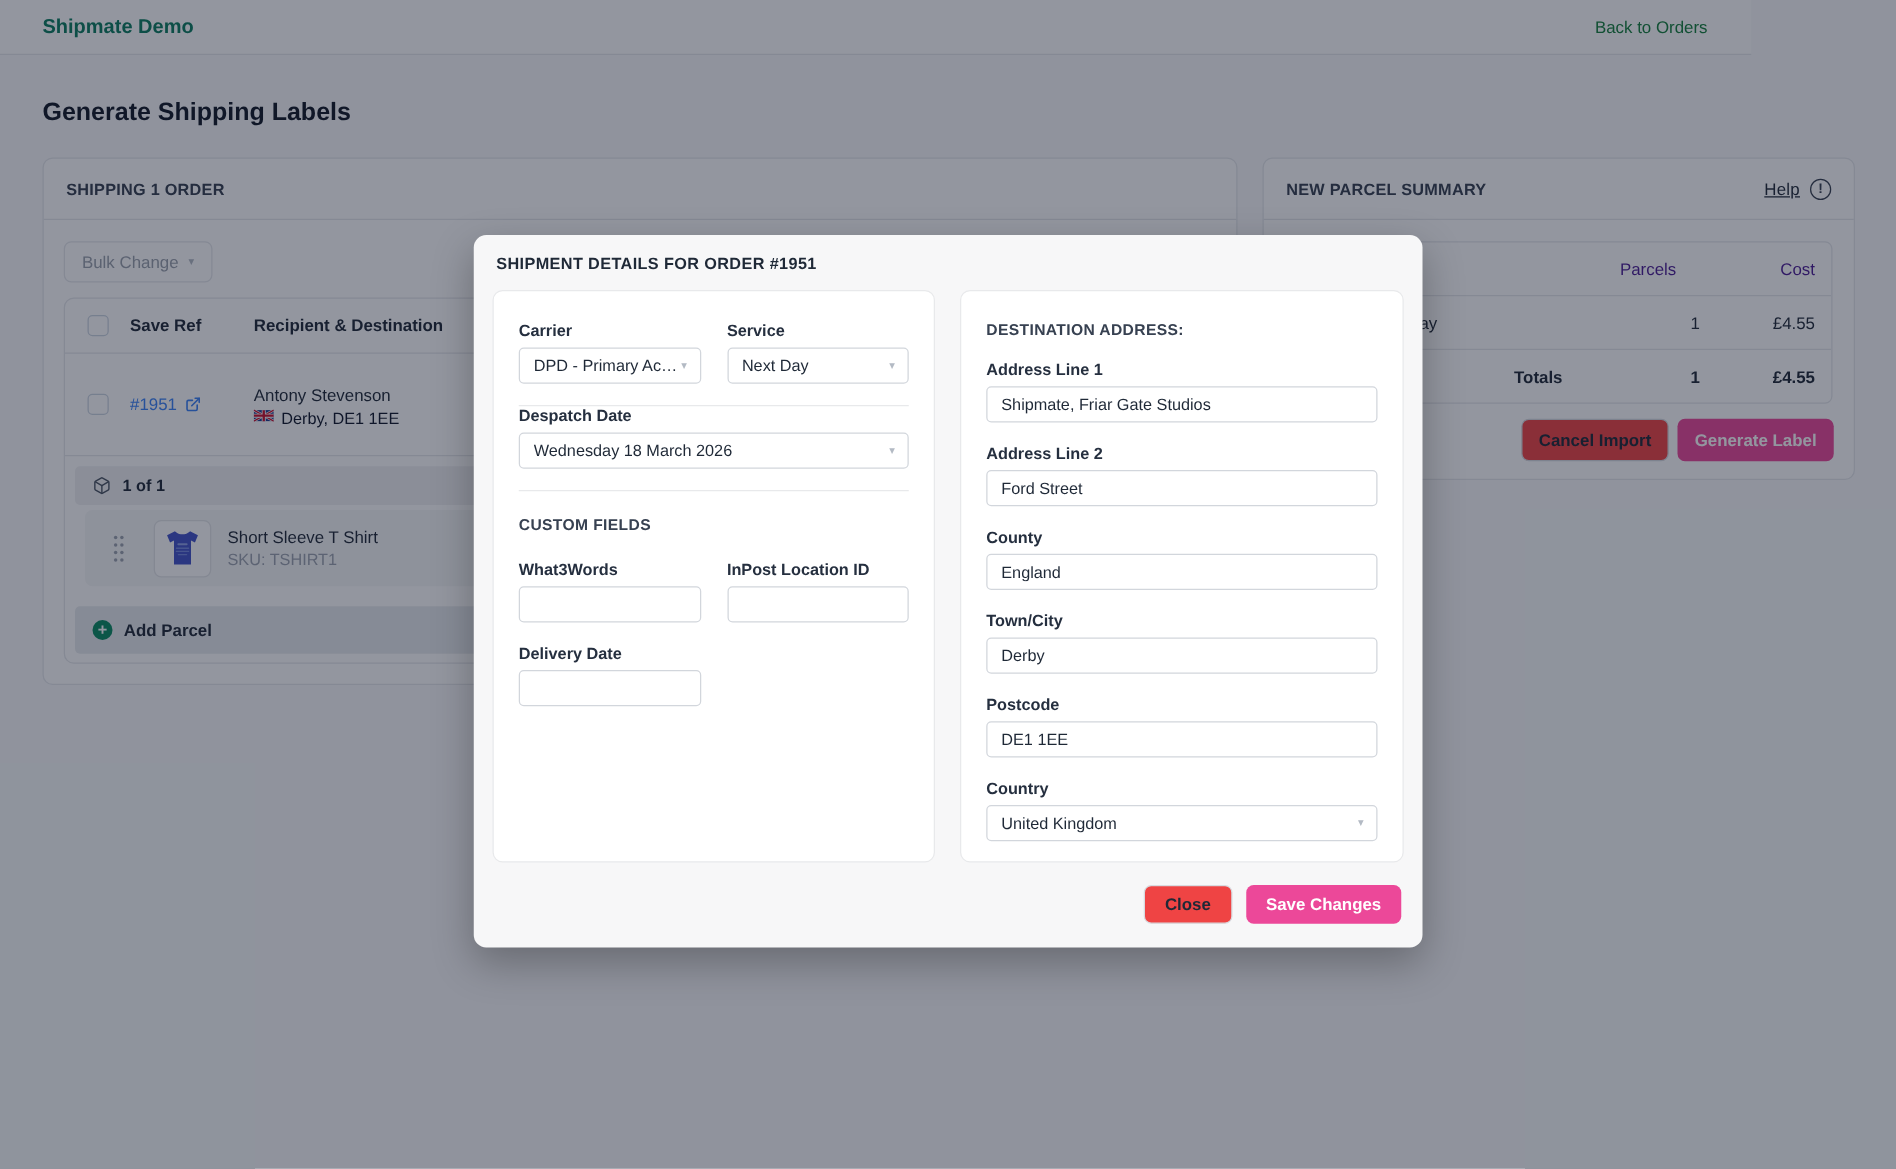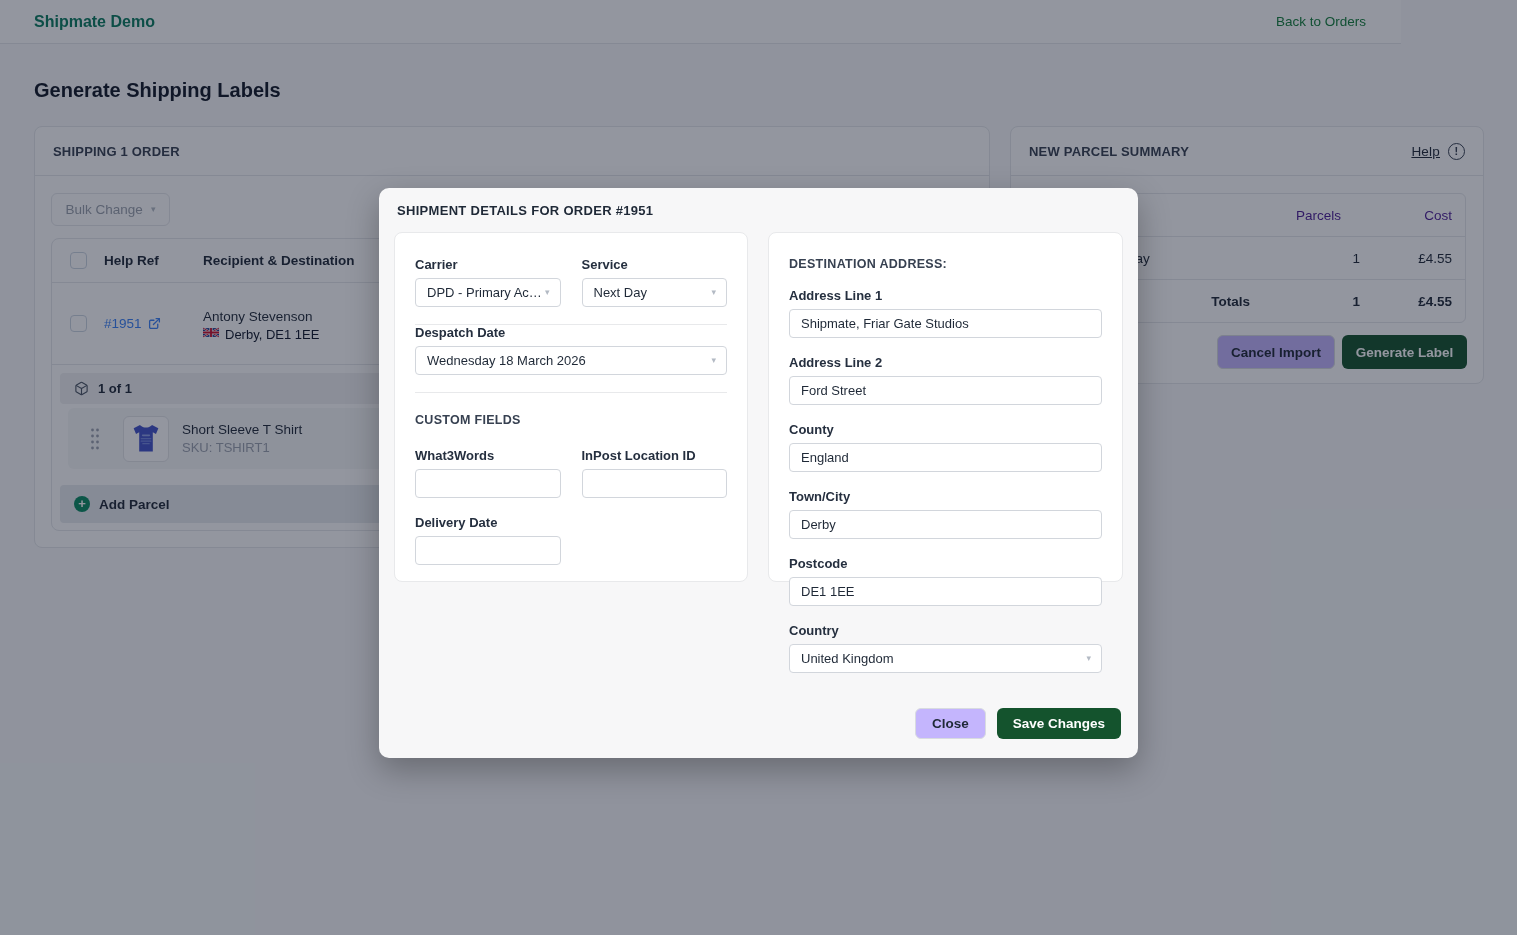--- a/index.html
+++ b/index.html
@@ -121,38 +121,38 @@
   .sc-parcels { width: 110px; text-align: right; }
   .sc-cost    { width: 92px;  text-align: right; }
   .sum-head   { font-weight: 400; color: #4c1d95; gap: 19px; }
   .sum-totals { font-weight: 700; }
   .sum-totals .sc-service { text-align: right; }
   .btn {
     border-radius: 6px; font-size: 13.5px; font-weight: 600; cursor: pointer;
     display: flex; align-items: center; justify-content: center;
     font-family: "Liberation Sans", sans-serif;
   }
-  .btn-outline { background: #c4b5fd; border: 1px solid #d8dbe0; color: #1f2937; }
-  .btn-green   { background: #14532d; border: none; color: #ffffff; }
+  .btn-outline { background: #ef4444; border: 1px solid #d8dbe0; color: #1f2937; }
+  .btn-green   { background: #ec4899; border: none; color: #ffffff; }
   #cancel-import-btn  { position: absolute; left: 206px; top: 208px; width: 118px; height: 34px; }
   #generate-label-btn { position: absolute; left: 331px; top: 208px; width: 125px; height: 34px; }
 
   
   .overlay { position: absolute; inset: 0; background: rgba(15,23,42,0.45); z-index: 10; }
   .modal {
     position: absolute; left: 379px; top: 188px; width: 759px; height: 570px;
     background: #f7f7f8; border-radius: 10px; z-index: 20;
     box-shadow: 0 12px 32px rgba(0,0,0,0.28);
   }
   .modal-title {
     position: absolute; left: 18px; top: 15px;
     font-size: 13px; font-weight: 700; color: #1f2937; letter-spacing: .3px;
   }
   .card {
-    position: absolute; top: 44px; height: 350px; background: #fff;
+    position: absolute; top: 44px; height: 458px; background: #fff;
     border: 1px solid #e8e9eb; border-radius: 8px; padding: 24px 20px;
   }
   #shipping-card { left: 15px;  width: 354px; }
   #address-card  { left: 389px; width: 355px; }
 
   .f-label { display: block; font-size: 13px; font-weight: 600; color: #252f3f; margin-bottom: 6px; }
   .form-row { display: flex; gap: 21px; }
   .form-col { flex: 1; min-width: 0; }
   .select {
     height: 29px; border: 1px solid #d2d6dc; border-radius: 4px; background: #fff;
@@ -193,21 +193,21 @@
     <span>SHIPPING 1 ORDER</span>
   </div>
   <div class="bulk-btn">
     <span>Bulk Change</span>
     <span class="caret">▾</span>
   </div>
 
   <div class="orders-box">
     <div class="orders-head">
       <div class="checkbox"></div>
-      <span class="col-label col-orderref">Help Ref</span>
+      <span class="col-label col-orderref">Save Ref</span>
       <span class="col-label col-recipient">Recipient &amp; Destination</span>
     </div>
     <div class="orders-row">
       <div class="checkbox"></div>
       <span class="order-link">
         <span>#1951</span>
         <span>
           <svg width="13" height="13" viewBox="0 0 24 24" fill="none" stroke="#3b82f6" stroke-width="2.4" stroke-linecap="round" stroke-linejoin="round">
             <path d="M18 13v6a2 2 0 0 1-2 2H5a2 2 0 0 1-2-2V8a2 2 0 0 1 2-2h6"></path>
             <polyline points="15 3 21 3 21 9"></polyline>

